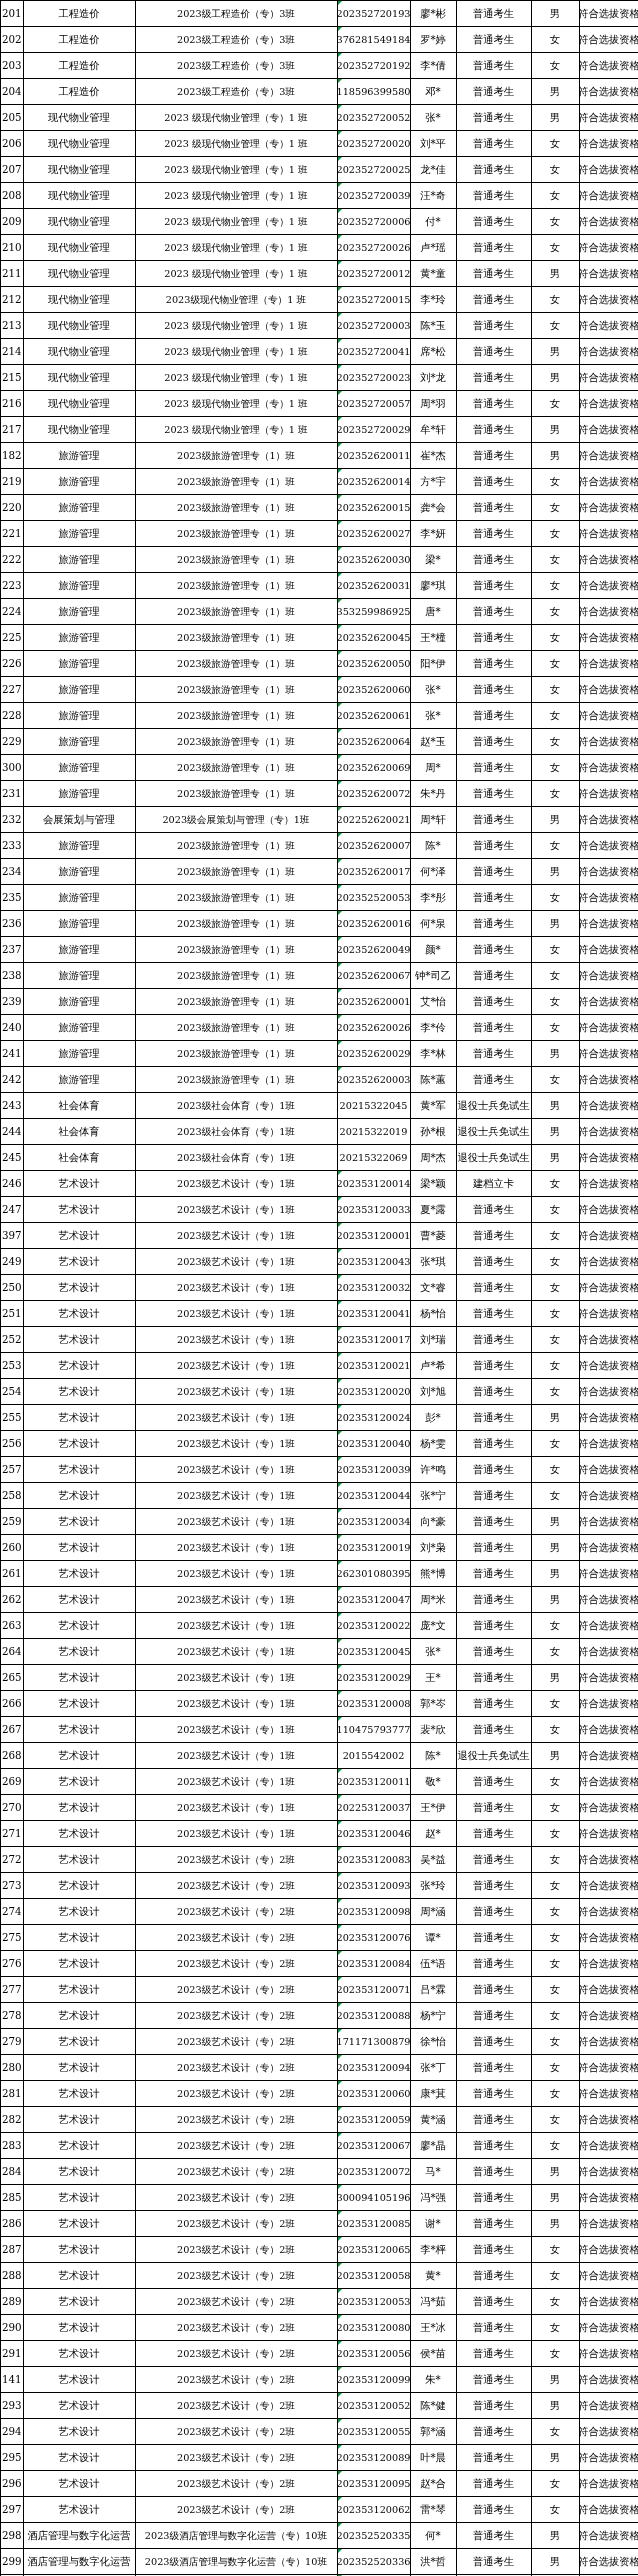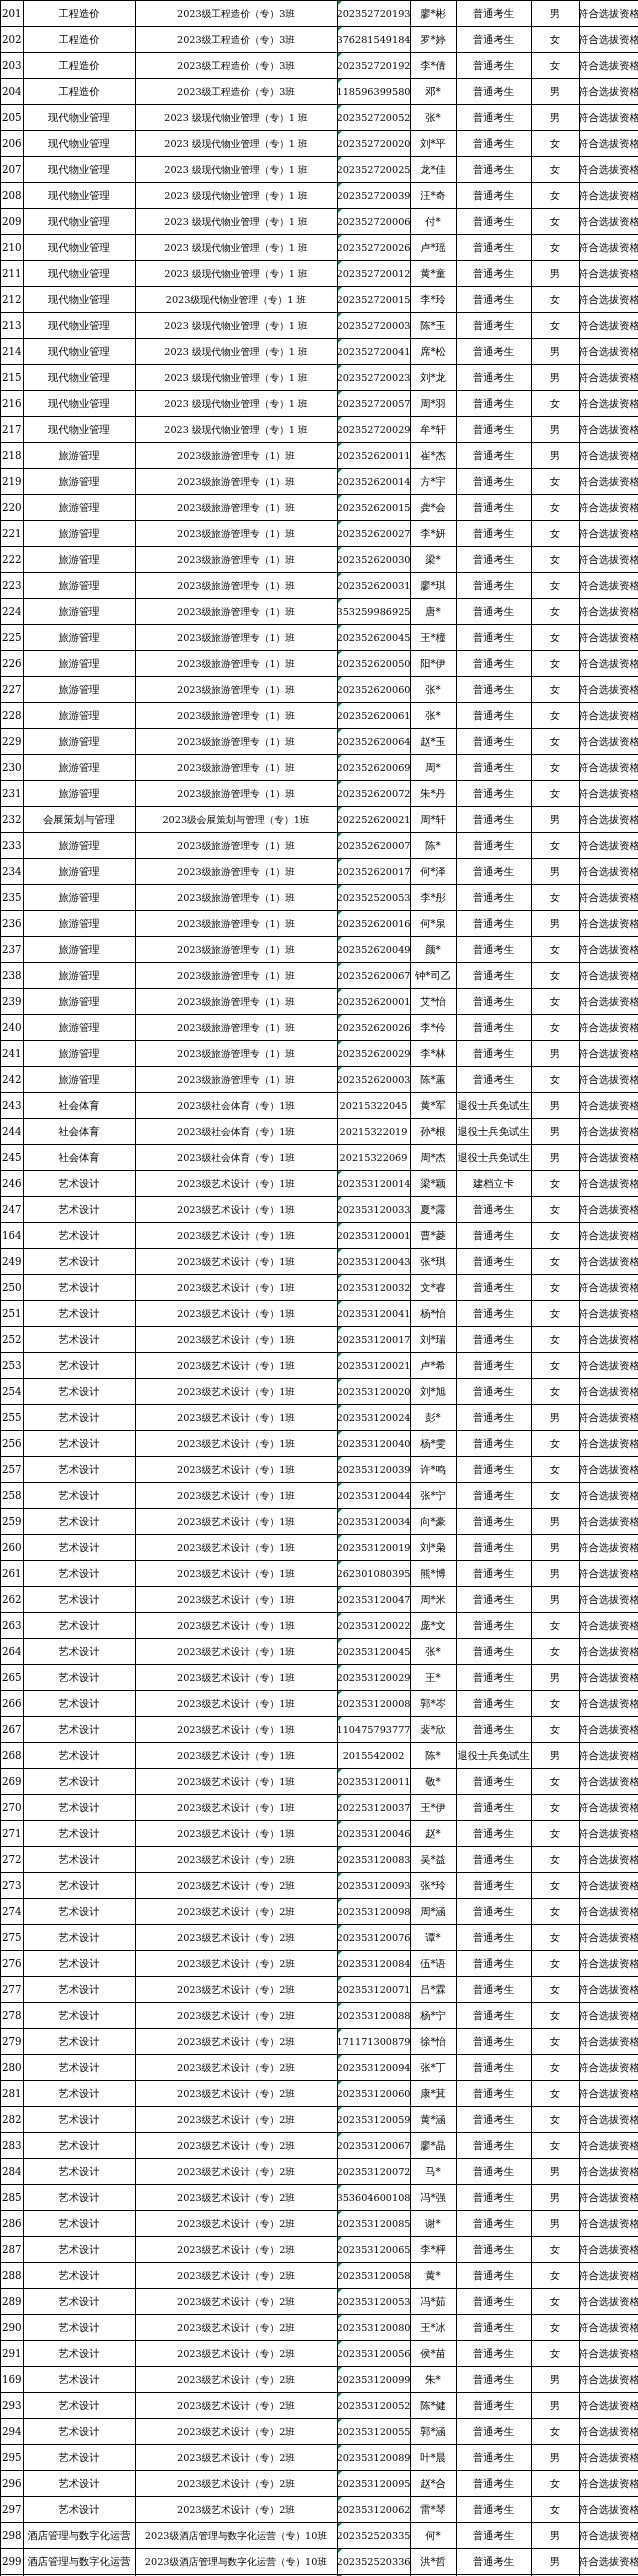--- a/index.html
+++ b/index.html
@@ -282,21 +282,21 @@
       <span class="tri" style="border-top-color: rgb(0, 153, 51);"></span>
       <span>202352720029</span>
     </div>
     <div class="cell">牟*轩</div>
     <div class="cell">普通考生</div>
     <div class="cell">男</div>
     <div class="cell">符合选拔资格</div>
   </div>
 
   <div class="row">
-    <div class="cell">218</div>
+    <div class="cell">182</div>
     <div class="cell">旅游管理</div>
     <div class="cell cls">2023级旅游管理专（1）班</div>
     <div class="cell id">
       <span class="tri" style="border-top-color: rgb(0, 153, 51);"></span>
       <span>202352620011</span>
     </div>
     <div class="cell">崔*杰</div>
     <div class="cell">普通考生</div>
     <div class="cell">男</div>
     <div class="cell">符合选拔资格</div>
@@ -450,21 +450,21 @@
       <span class="tri" style="border-top-color: rgb(0, 153, 51);"></span>
       <span>202352620064</span>
     </div>
     <div class="cell">赵*玉</div>
     <div class="cell">普通考生</div>
     <div class="cell">女</div>
     <div class="cell">符合选拔资格</div>
   </div>
 
   <div class="row">
-    <div class="cell">230</div>
+    <div class="cell">300</div>
     <div class="cell">旅游管理</div>
     <div class="cell cls">2023级旅游管理专（1）班</div>
     <div class="cell id">
       <span class="tri" style="border-top-color: rgb(0, 153, 51);"></span>
       <span>202352620069</span>
     </div>
     <div class="cell">周*</div>
     <div class="cell">普通考生</div>
     <div class="cell">女</div>
     <div class="cell">符合选拔资格</div>
@@ -702,21 +702,21 @@
       <span class="tri" style="border-top-color: rgb(0, 153, 51);"></span>
       <span>202353120033</span>
     </div>
     <div class="cell">夏*露</div>
     <div class="cell">普通考生</div>
     <div class="cell">女</div>
     <div class="cell">符合选拔资格</div>
   </div>
 
   <div class="row">
-    <div class="cell">164</div>
+    <div class="cell">397</div>
     <div class="cell">艺术设计</div>
     <div class="cell cls">2023级艺术设计（专）1班</div>
     <div class="cell id">
       <span class="tri" style="border-top-color: rgb(0, 153, 51);"></span>
       <span>202353120001</span>
     </div>
     <div class="cell">曹*菱</div>
     <div class="cell">普通考生</div>
     <div class="cell">女</div>
     <div class="cell">符合选拔资格</div>
@@ -1225,21 +1225,21 @@
     <div class="cell">男</div>
     <div class="cell">符合选拔资格</div>
   </div>
 
   <div class="row">
     <div class="cell">285</div>
     <div class="cell">艺术设计</div>
     <div class="cell cls">2023级艺术设计（专）2班</div>
     <div class="cell id">
       <span class="tri" style="border-top-color: rgb(0, 153, 51);"></span>
-      <span>353604600108</span>
+      <span>300094105196</span>
     </div>
     <div class="cell">冯*强</div>
     <div class="cell">普通考生</div>
     <div class="cell">男</div>
     <div class="cell">符合选拔资格</div>
   </div>
 
   <div class="row">
     <div class="cell">286</div>
     <div class="cell">艺术设计</div>
@@ -1318,21 +1318,21 @@
       <span class="tri" style="border-top-color: rgb(0, 153, 51);"></span>
       <span>202353120056</span>
     </div>
     <div class="cell">侯*苗</div>
     <div class="cell">普通考生</div>
     <div class="cell">女</div>
     <div class="cell">符合选拔资格</div>
   </div>
 
   <div class="row">
-    <div class="cell">169</div>
+    <div class="cell">141</div>
     <div class="cell">艺术设计</div>
     <div class="cell cls">2023级艺术设计（专）2班</div>
     <div class="cell id">
       <span class="tri" style="border-top-color: rgb(0, 153, 51);"></span>
       <span>202353120099</span>
     </div>
     <div class="cell">朱*</div>
     <div class="cell">普通考生</div>
     <div class="cell">男</div>
     <div class="cell">符合选拔资格</div>

